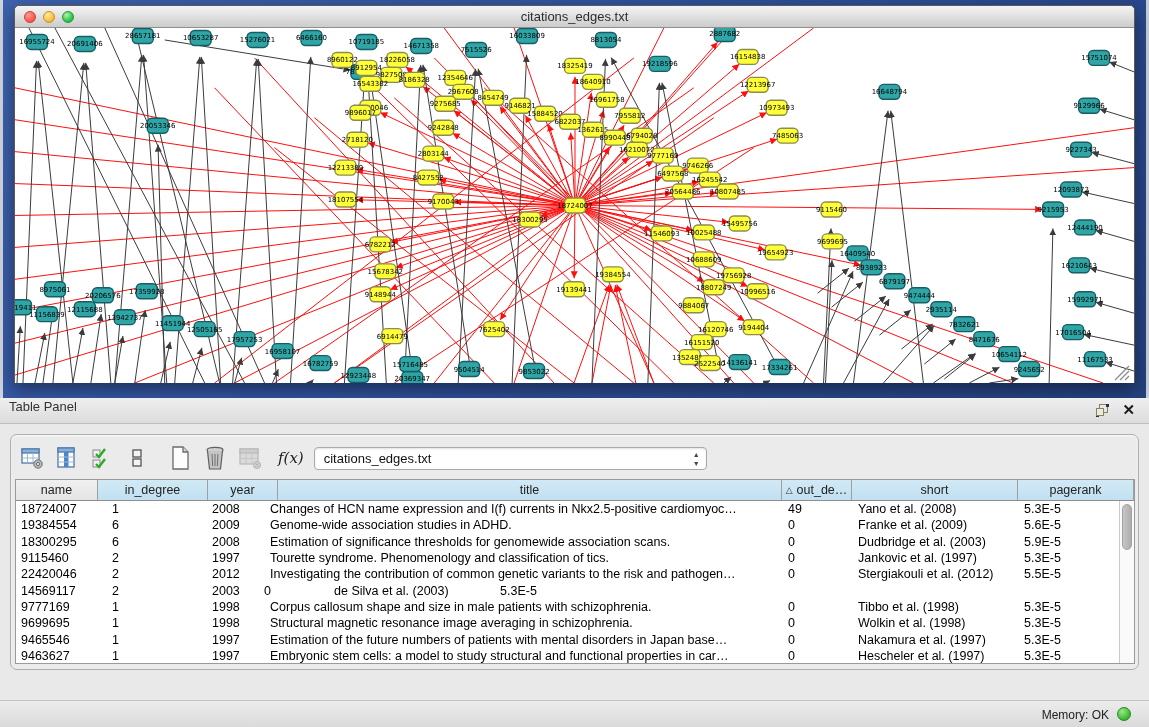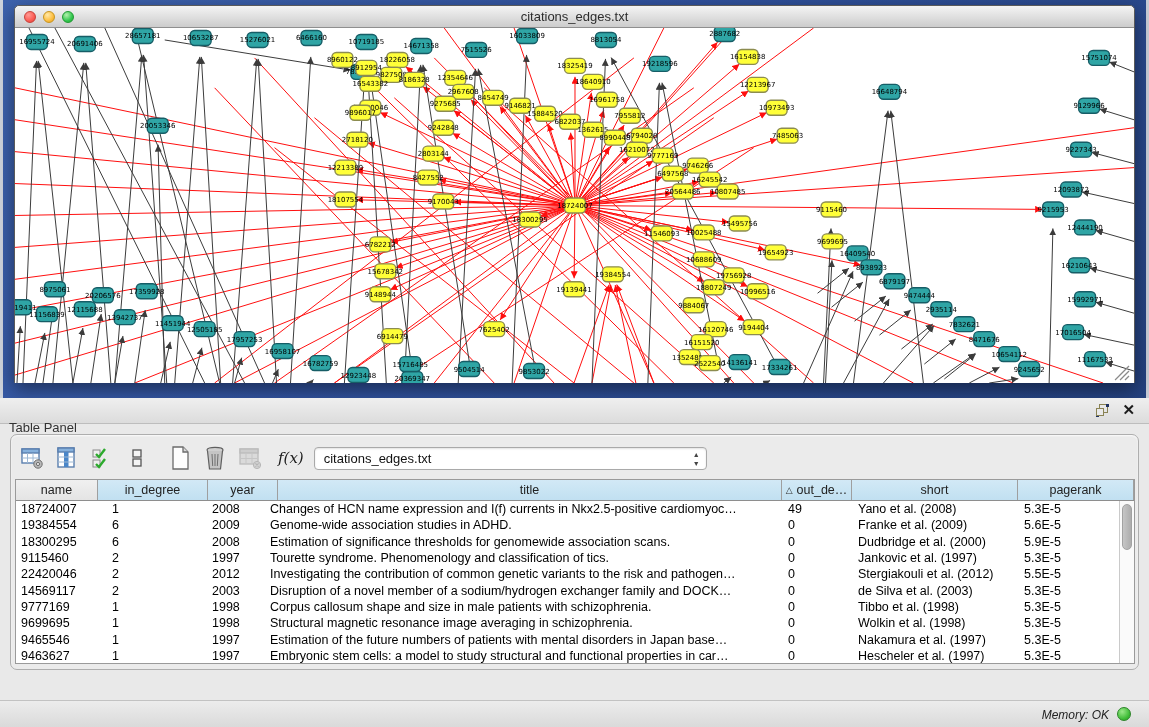--- a/index.html
+++ b/index.html
@@ -30,21 +30,21 @@
   .canvas-wrap { position:absolute; left:0; top:22px; width:1119px; height:355px;
     background:#ffffff; overflow:hidden; }
   svg.graph { display:block; width:1119px; height:355px; }
   .gnode text { font-family:"DejaVu Sans", sans-serif; font-size:7px; fill:#000; }
 
   
   .tpanel { position:absolute; left:0; top:398px; width:1149px; height:302px; background:#e9e9e9; }
   .tpanel-head { position:absolute; left:0; top:0; width:1149px; height:26px;
     background:linear-gradient(#efefef,#dcdcdc); border-bottom:1px solid #bdbdbd;
     font-size:13px; color:#333; }
-  .tpanel-title { position:absolute; left:9px; top:22px; }
+  .tpanel-title { position:absolute; left:9px; top:1px; }
   .float-ic { position:absolute; right:40px; top:6px; width:13px; height:13px; }
   .float-ic .back { position:absolute; left:3px; top:0; width:9px; height:9px; border:1.5px solid #8a8354; }
   .float-ic .dot1,.float-ic .dot2,.float-ic .dot3 { position:absolute; width:3px; height:3px; background:#20315f; }
   .float-ic .dot1 { right:0; top:0; } .float-ic .dot2 { left:0; bottom:0; }
   .float-ic .front { position:absolute; left:0; top:4px; width:8px; height:8px; border:1.5px solid #8a8354; background:#e9e9e9; }
   .close-ic { position:absolute; right:14px; top:3px; font-size:15px; font-weight:700; color:#1c1c1c; }
 
   .content-box { position:absolute; left:10px; top:36px; width:1129px; height:236px;
     border:1px solid #aeaeae; border-radius:7px; background:#ebebeb;
     box-shadow:inset 0 1px 2px rgba(255,255,255,.8); }
@@ -76,21 +76,21 @@
     border:1px solid #9b9b9b; border-radius:4px; overflow:hidden;
     background:#fff; box-shadow:0 1px 1px rgba(255,255,255,.7); }
   .tab { padding:0 14px; font-size:12.5px; line-height:19px; color:#1d1d1d;
     background:linear-gradient(#ffffff,#efefef); border-right:1px solid #b3b3b3; }
   .tab:last-child { border-right:none; }
   .tab.sel { background:linear-gradient(#8b8b8b,#6f6f6f); color:#f4f4f4; text-shadow:0 -1px 0 rgba(0,0,0,.25); }
 
   
   .statusbar { position:absolute; left:0; top:700px; width:1149px; height:27px;
     background:linear-gradient(#ececec,#dadada); border-top:1px solid #c2c2c2; }
-  .mem { position:absolute; right:40px; top:7px; font-size:12px; color:#222;font-style:italic; }
+  .mem { position:absolute; right:40px; top:7px; font-size:12px; color:#222; }
   .memdot { position:absolute; right:18px; top:6px; width:14px; height:14px; border-radius:50%;
     background:radial-gradient(circle at 35% 30%, #9ae888, #3dbb35 65%, #2c9427); border:1px solid #2a8426; }
 </style>
 </head>
 <body>
 
 <div class="screen">
 
   <div class="desktop">
     <div class="edge-strip-l"></div>
@@ -892,21 +892,21 @@
               <div class="td" style="width: 70px; padding-left: 6px;">0</div>
               <div class="td" style="width: 166px; padding-left: 6px;">Franke et al. (2009)</div>
               <div class="td" style="width: 116px; padding-left: 6px;">5.6E-5</div>
             </div>
             <div class="trow">
               <div class="td" style="width: 82px; padding-left: 5px;">18300295</div>
               <div class="td" style="width: 90px; padding-left: 14px;">6</div>
               <div class="td" style="width: 70px; padding-left: 24px;">2008</div>
               <div class="td" style="width: 507px; flex: 1 1 0%; padding-left: 12px;">Estimation of significance thresholds for genomewide association scans.</div>
               <div class="td" style="width: 70px; padding-left: 6px;">0</div>
-              <div class="td" style="width: 166px; padding-left: 6px;">Dudbridge et al. (2000)</div>
+              <div class="td" style="width: 166px; padding-left: 6px;">Dudbridge et al. (2003)</div>
               <div class="td" style="width: 116px; padding-left: 6px;">5.9E-5</div>
             </div>
             <div class="trow">
               <div class="td" style="width: 82px; padding-left: 5px;">9115460</div>
               <div class="td" style="width: 90px; padding-left: 14px;">2</div>
               <div class="td" style="width: 70px; padding-left: 24px;">1997</div>
               <div class="td" style="width: 507px; flex: 1 1 0%; padding-left: 12px;">Tourette syndrome. Phenomenology and classification of tics.</div>
               <div class="td" style="width: 70px; padding-left: 6px;">0</div>
               <div class="td" style="width: 166px; padding-left: 6px;">Jankovic et al. (1997)</div>
               <div class="td" style="width: 116px; padding-left: 6px;">5.3E-5</div>
@@ -917,21 +917,20 @@
               <div class="td" style="width: 70px; padding-left: 24px;">2012</div>
               <div class="td" style="width: 507px; flex: 1 1 0%; padding-left: 12px;">Investigating the contribution of common genetic variants to the risk and pathogen…</div>
               <div class="td" style="width: 70px; padding-left: 6px;">0</div>
               <div class="td" style="width: 166px; padding-left: 6px;">Stergiakouli et al. (2012)</div>
               <div class="td" style="width: 116px; padding-left: 6px;">5.5E-5</div>
             </div>
             <div class="trow">
               <div class="td" style="width: 82px; padding-left: 5px;">14569117</div>
               <div class="td" style="width: 90px; padding-left: 14px;">2</div>
               <div class="td" style="width: 70px; padding-left: 24px;">2003</div>
-              <div class="td" style="width: 507px; flex: 1 1 0%; padding-left: 12px;">Disruption of a novel member of a sodium/hydrogen exchanger family and DOCK…</div>
               <div class="td" style="width: 70px; padding-left: 6px;">0</div>
               <div class="td" style="width: 166px; padding-left: 6px;">de Silva et al. (2003)</div>
               <div class="td" style="width: 116px; padding-left: 6px;">5.3E-5</div>
             </div>
             <div class="trow">
               <div class="td" style="width: 82px; padding-left: 5px;">9777169</div>
               <div class="td" style="width: 90px; padding-left: 14px;">1</div>
               <div class="td" style="width: 70px; padding-left: 24px;">1998</div>
               <div class="td" style="width: 507px; flex: 1 1 0%; padding-left: 12px;">Corpus callosum shape and size in male patients with schizophrenia.</div>
               <div class="td" style="width: 70px; padding-left: 6px;">0</div>

